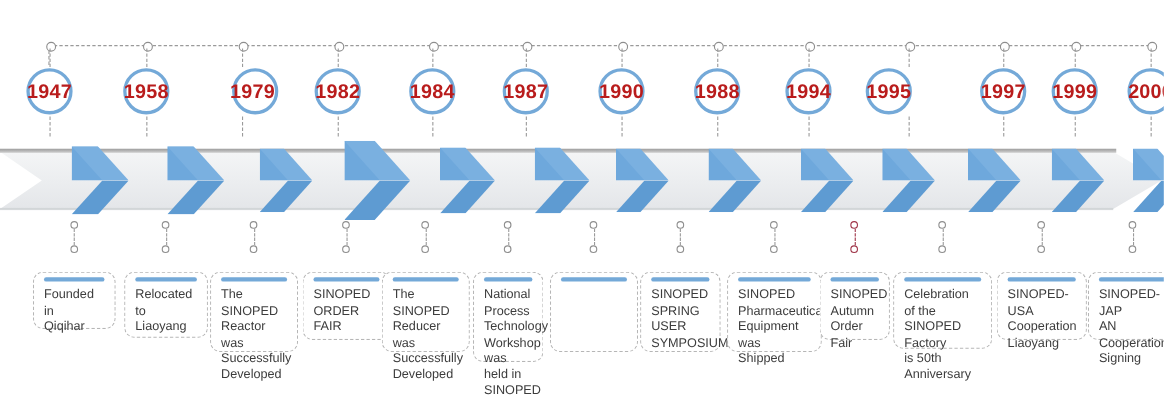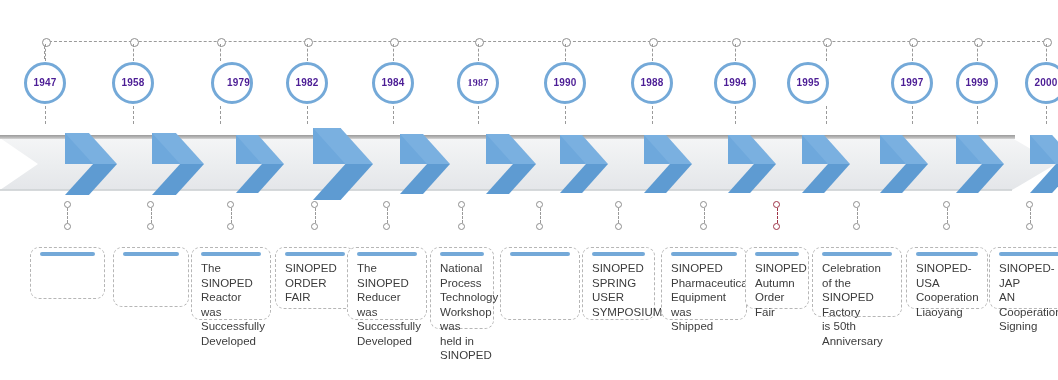--- a/index.html
+++ b/index.html
@@ -34,21 +34,21 @@
 
   
   .year-circle{
     position:absolute;top:62px;width:42px;height:42px;margin-left:-21px;
     border:3px solid #74a9d8;border-radius:50%;
     background:#ffffff;
     box-sizing:border-box;
     display:flex;align-items:center;justify-content:center;
   }
   .year-circle span{
-    font-size:10px;font-weight:bold;color:#4c1d95;letter-spacing:.2px;
+    font-size:18px;font-weight:bold;color:#b91c1c;letter-spacing:.2px;
     line-height:1;
   }
   .year-drop{
     position:absolute;top:106px;height:18px;width:0;
     border-left:1px dashed #9a9a9a;
   }
 
   
   .band-wrap{position:absolute;left:0;top:132px;width:1058px;height:64px;}
   .band{
@@ -167,21 +167,21 @@
       </div>
       <div class="year-circle" style="left: 232px; justify-content: flex-end;">
         <span>1979</span>
       </div>
       <div class="year-circle" style="left: 307px;">
         <span>1982</span>
       </div>
       <div class="year-circle" style="left: 393px;">
         <span>1984</span>
       </div>
-      <div class="year-circle" style="left: 478px; font-family: Liberation Serif, serif;">
+      <div class="year-circle" style="left: 478px;">
         <span>1987</span>
       </div>
       <div class="year-circle" style="left: 565px;">
         <span>1990</span>
       </div>
       <div class="year-circle" style="left: 652px;">
         <span>1988</span>
       </div>
       <div class="year-circle" style="left: 735px;">
         <span>1994</span>
@@ -351,23 +351,27 @@
       </div>
       <div class="dumb" style="left: 1030px;">
         <div class="o top"></div>
         <div class="ln"></div>
         <div class="o bot"></div>
       </div>
     </div>
   <div id="captions">
       <div class="cap" style="left: 30px; width: 75px; height: 52px;">
         <div class="bar"></div>
+        <div class="txt">Founded in
+Qiqihar</div>
       </div>
       <div class="cap" style="left: 113px; width: 76px; height: 60px;">
         <div class="bar"></div>
+        <div class="txt">Relocated to
+Liaoyang</div>
       </div>
       <div class="cap" style="left: 191px; width: 80px; height: 73px;">
         <div class="bar"></div>
         <div class="txt">The SINOPED
 Reactor was
 Successfully
 Developed</div>
       </div>
       <div class="cap" style="left: 275px; width: 80px; height: 62px;">
         <div class="bar"></div>

